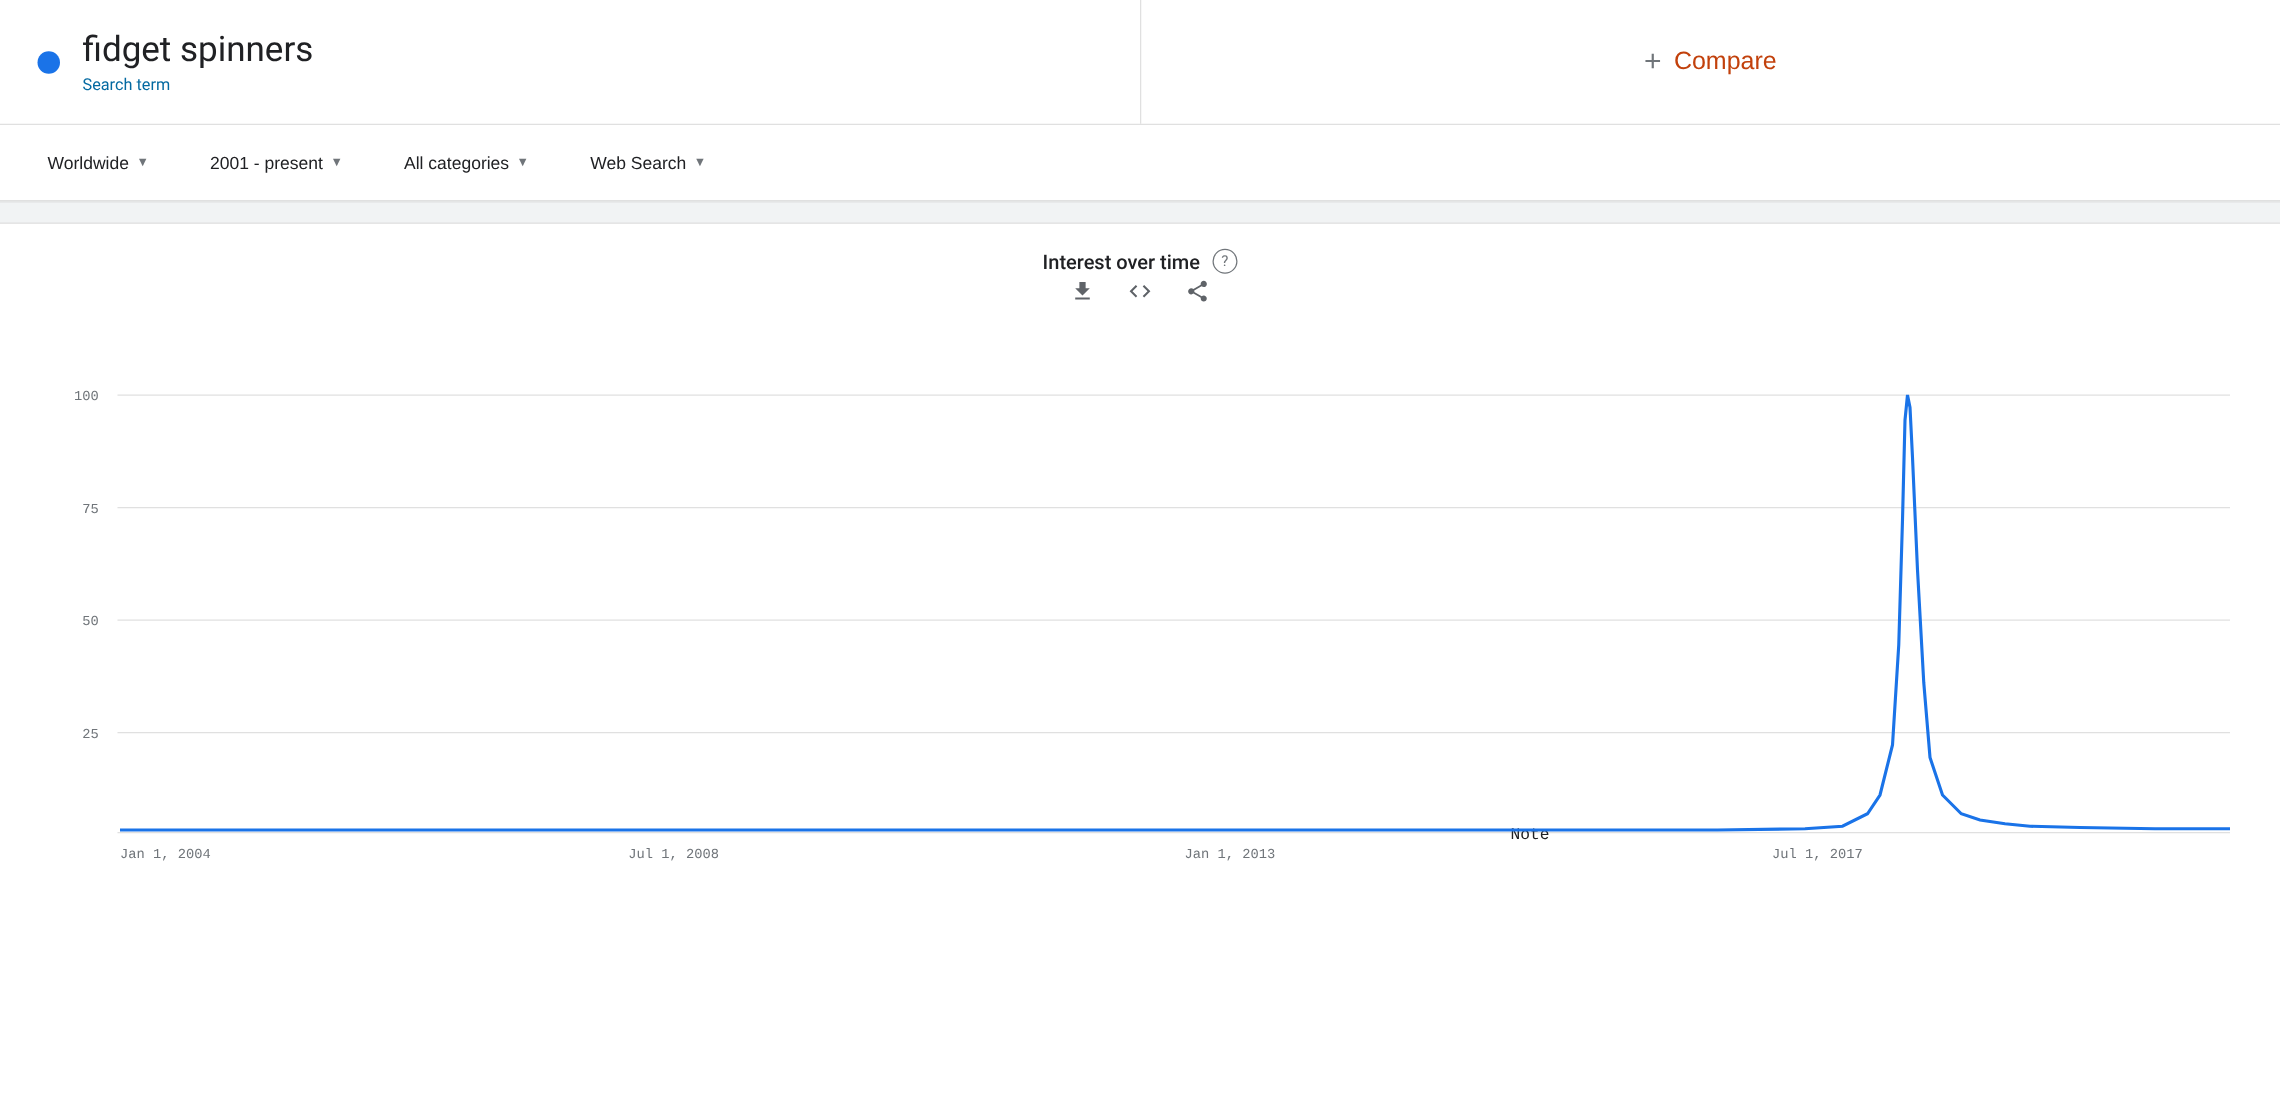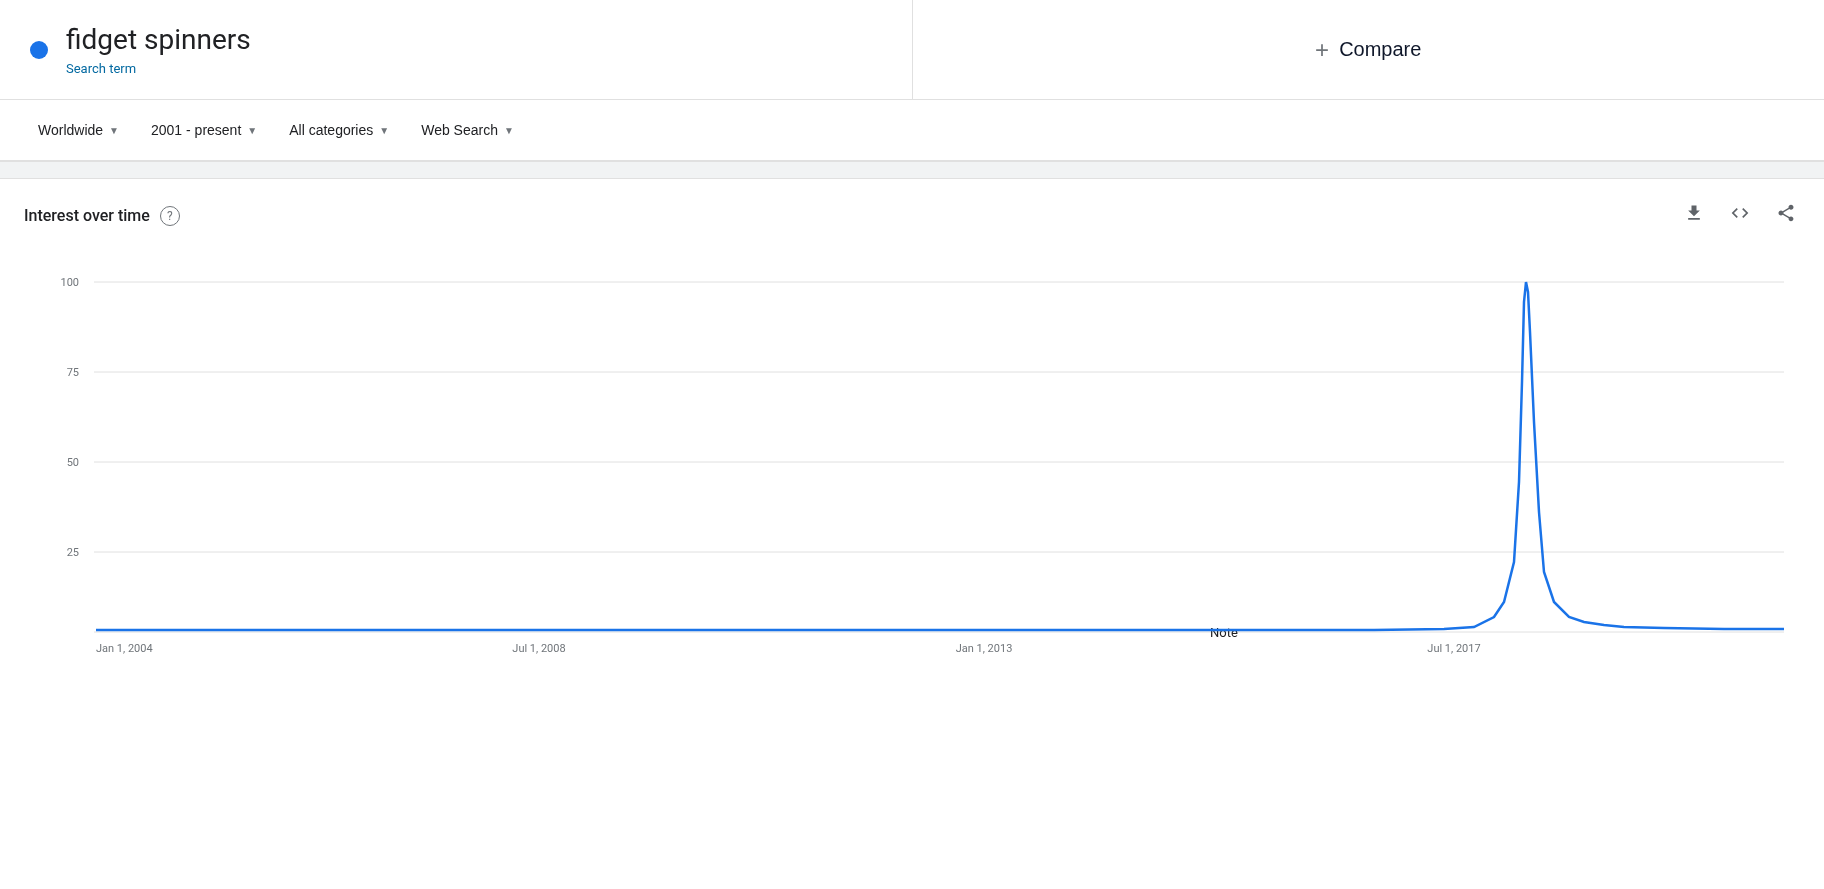--- a/index.html
+++ b/index.html
@@ -61,29 +61,29 @@
       cursor: pointer;
       padding: 10px 20px;
     }
     .compare-btn .plus-icon {
       font-size: 24px;
       font-weight: 300;
       color: #70757a;
     }
     .compare-btn .compare-label {
       font-size: 20px;
-      color: #0f172a;
+      color: #c2410c;
     }
 
     
     .filters-bar {
       display: flex;
       align-items: center;
       padding: 14px 24px;
-      gap: 4px;
+      gap: 21px;
       border-bottom: 1px solid #e0e0e0;
       background: #fff;
     }
     .filter-dropdown {
       display: flex;
       align-items: center;
       gap: 6px;
       padding: 8px 14px;
       border: none;
       background: none;
@@ -106,21 +106,22 @@
     }
 
     
     .chart-section {
       padding: 20px 24px 10px 24px;
     }
     .chart-header {
       display: flex;
       align-items: center;
       justify-content: space-between;
-      margin-bottom: 10px;
+      margin-bottom: 24px;
+      flex-direction: column;
     }
     .chart-title-area {
       display: flex;
       align-items: center;
       gap: 10px;
     }
     .chart-title {
       font-size: 16px;
       font-weight: 500;
       color: #202124;
@@ -150,20 +151,21 @@
       font-size: 18px;
       padding: 4px;
     }
 
     
     .chart-container {
       position: relative;
       width: 100%;
       height: 420px;
       margin-top: 10px;
+      font-family: Liberation Mono, monospace;
     }
     .chart-svg {
       width: 100%;
       height: 100%;
     }
 
     
     .y-label {
       font-size: 11px;
       fill: #70757a;

